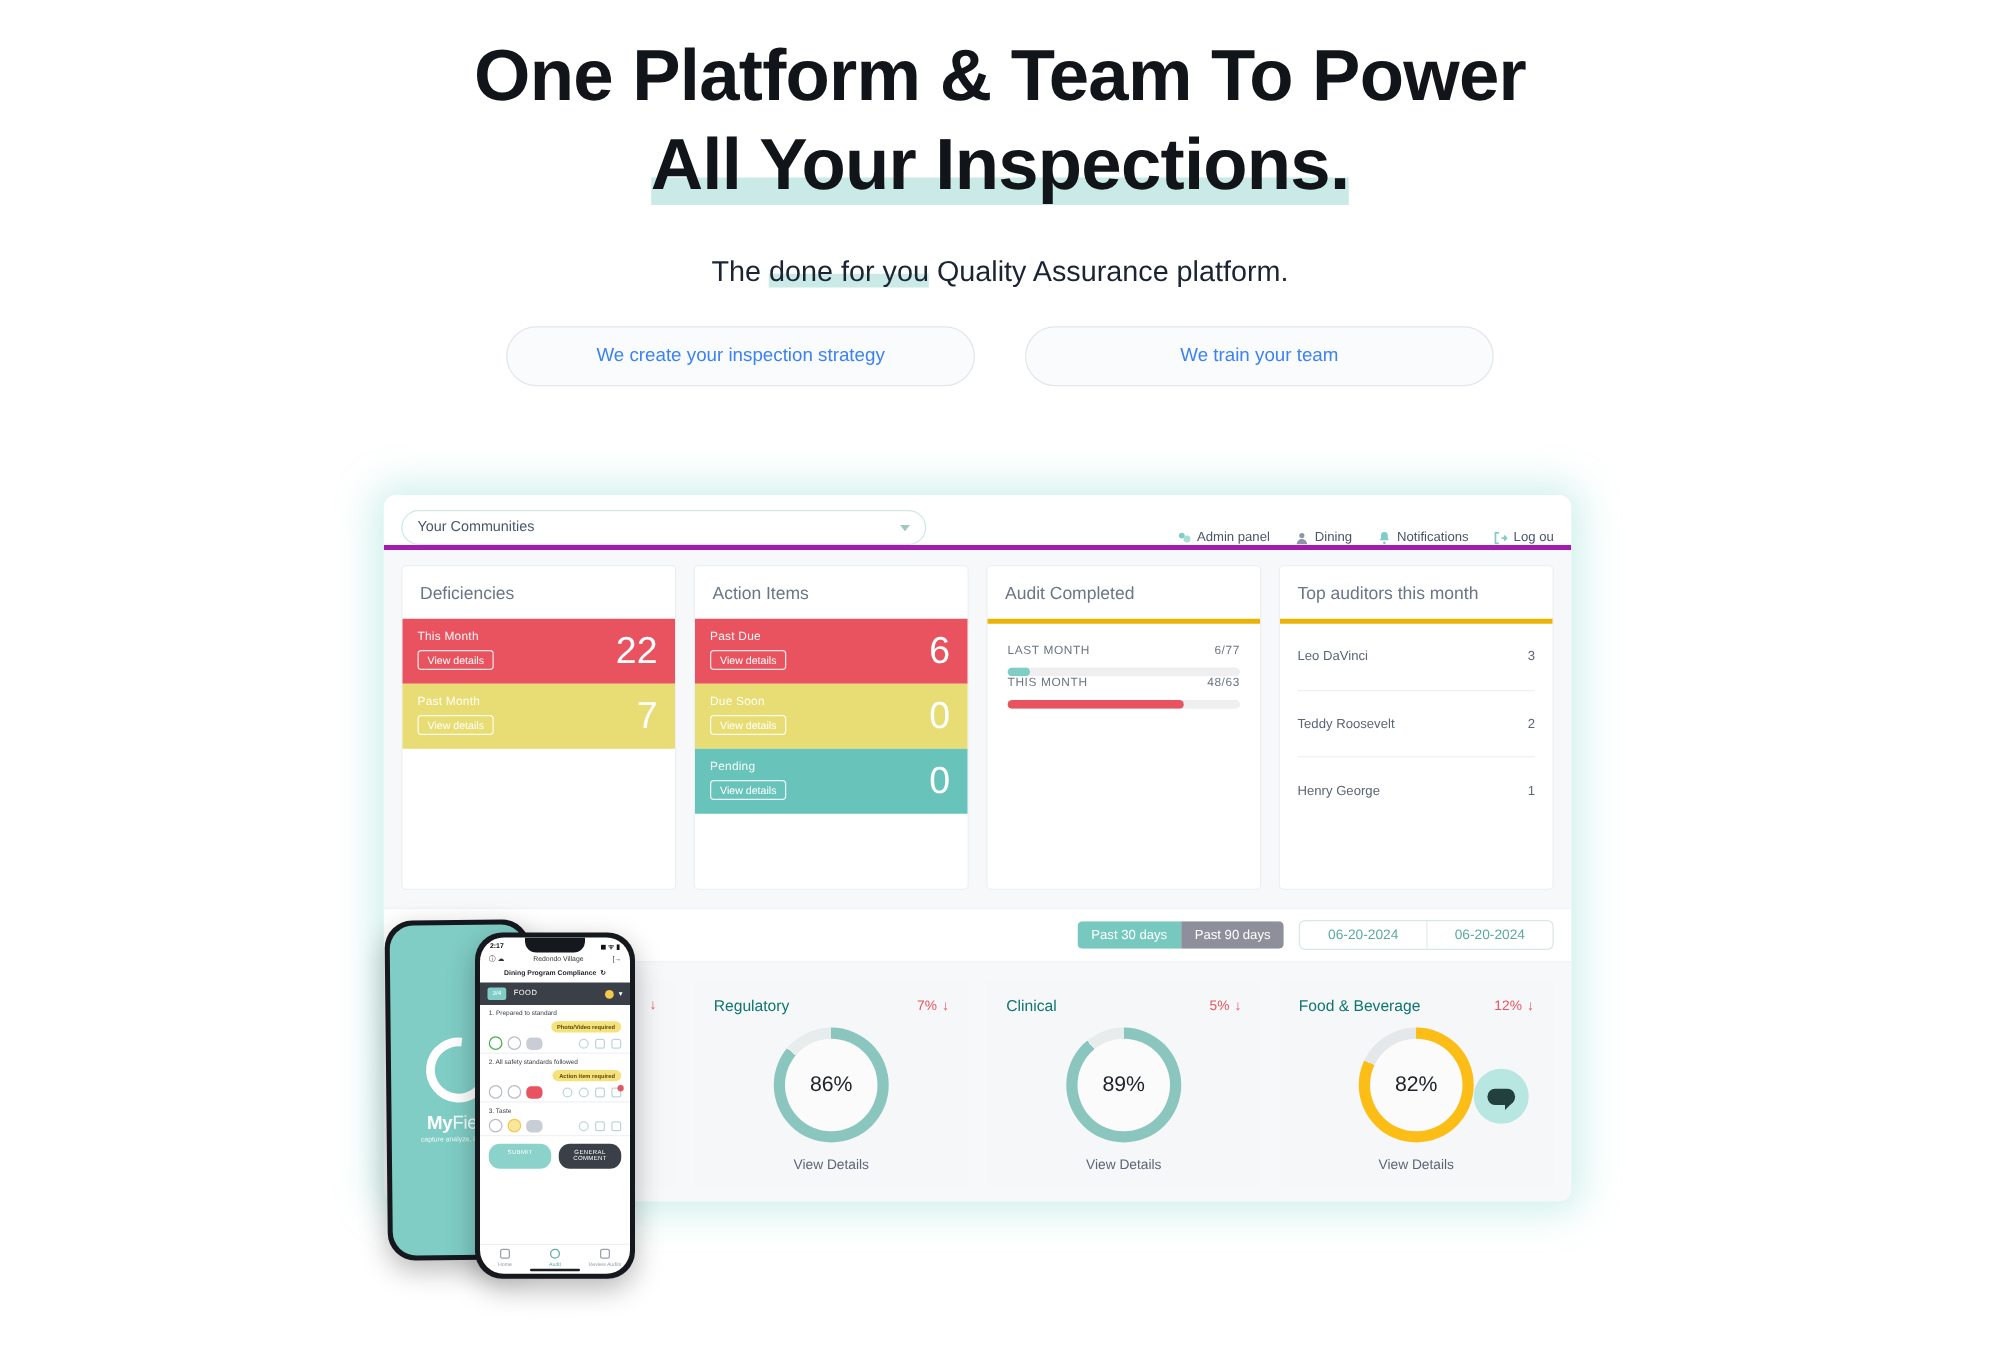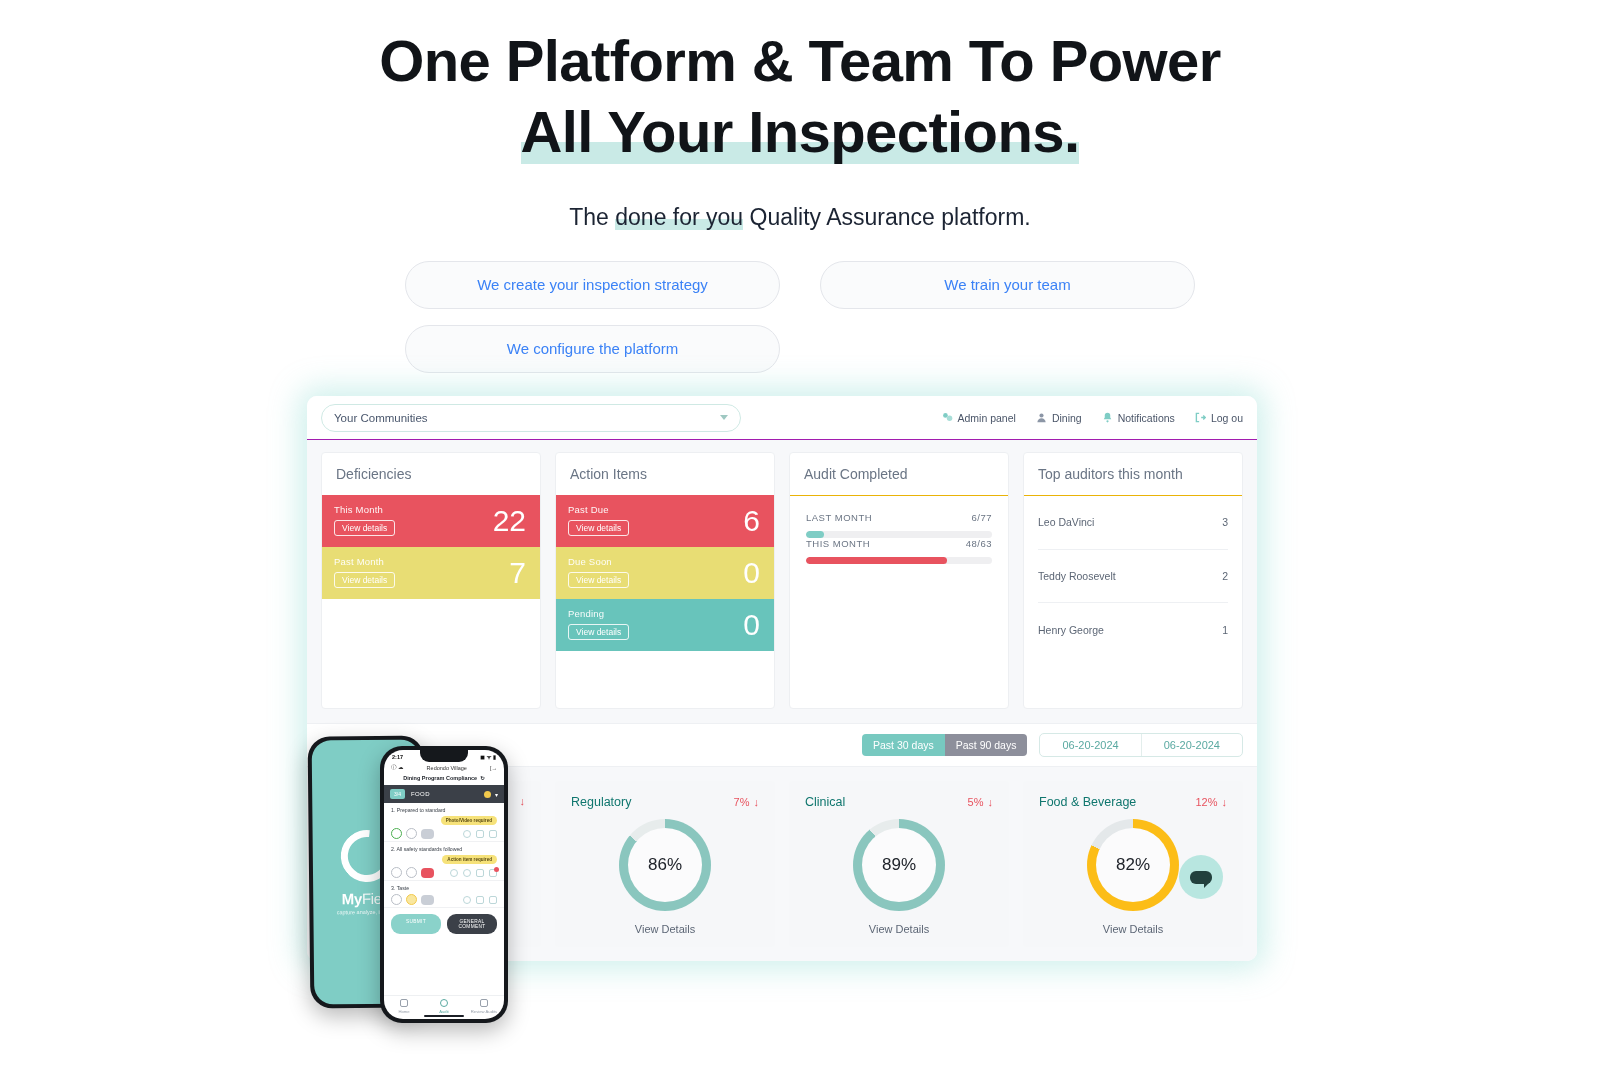--- a/index.html
+++ b/index.html
@@ -45,38 +45,38 @@
   
   .dash-wrap {
     position: absolute; left: 307px; top: 396px; width: 950px; height: 565px;
     border-radius: 10px; background: #ffffff;
     box-shadow: 0 0 30px 8px rgba(130, 215, 205, 0.38);
     overflow: hidden;
   }
   .dash-inner { position: relative; width: 100%; height: 100%; background:#f7f8fa; }
 
   .topbar {
-    height: 44px; background: #ffffff; display: flex; align-items: center;
-    padding: 0 12px 0 14px; border-bottom: 1px solid #a21caf;
+    height: 44px; background: #ffffff; display: flex; align-items: flex-end;
+    padding: 0 12px 0 14px; border-bottom: 4px solid #a21caf;
   }
   .community-select {
     width: 420px; height: 28px; border: 1px solid #cfe9e4; border-radius: 14px;
     background: #fff; display: flex; align-items: center; padding: 0 12px;
     font-size: 11.5px; color: #49566c; justify-content: space-between; cursor: pointer;
   }
   .caret { width:0;height:0;border-left:4px solid transparent;border-right:4px solid transparent;border-top:5px solid #9fc8c2; }
   .topnav { margin-left: auto; display: flex; align-items: center; gap: 20px; padding-right: 2px; }
   .topnav-item { display: flex; align-items: center; gap: 5px; font-size: 10.5px; color: #4a5568; cursor: pointer; white-space: nowrap; }
   .tn-ico { width: 11px; height: 11px; display:inline-block; }
 
   
   .kpi-row { display: flex; gap: 14px; padding: 12px 14px 0 14px; }
   .card { background:#fff; border:1px solid #edeff2; border-radius: 4px; flex: 1; min-width:0; }
   .card-head { padding: 13px 14px; font-size: 14px; color:#6a7585; font-weight:400; }
-  .card-head.bordered { border-bottom: 1px solid #eab308; }
+  .card-head.bordered { border-bottom: 4px solid #eab308; }
 
   .band { padding: 9px 12px 11px; position: relative; color: #fff; }
   .band .b-label { font-size: 9.5px; letter-spacing:.2px; opacity: .95; }
   .band .b-btn {
     margin-top: 5px; display:inline-block; border:1px solid rgba(255,255,255,.85);
     border-radius:3px; padding: 2px 7px; font-size: 8.5px; cursor:pointer;
   }
   .band .b-num {
     position:absolute; right: 14px; top: 50%; transform: translateY(-50%);
     font-size: 30px; font-weight: 300; line-height:1;
@@ -208,21 +208,20 @@
       </span>
     </h1>
 
     <div class="sub">
       <span>The </span><span class="mark"><span class="hl-bar"></span><span class="hl-txt">done for you</span></span><span> Quality Assurance platform.</span>
     </div>
 
     <div class="pills">
       <div class="pill">We create your inspection strategy</div>
       <div class="pill">We train your team</div>
-      <div class="pill">We configure the platform</div>
     </div>
   </div>
 
   <div class="dash-wrap">
   <div class="dash-inner">
 
     <div class="topbar">
       <div class="community-select">
         <span>Your Communities</span>
         <span class="caret"></span>

